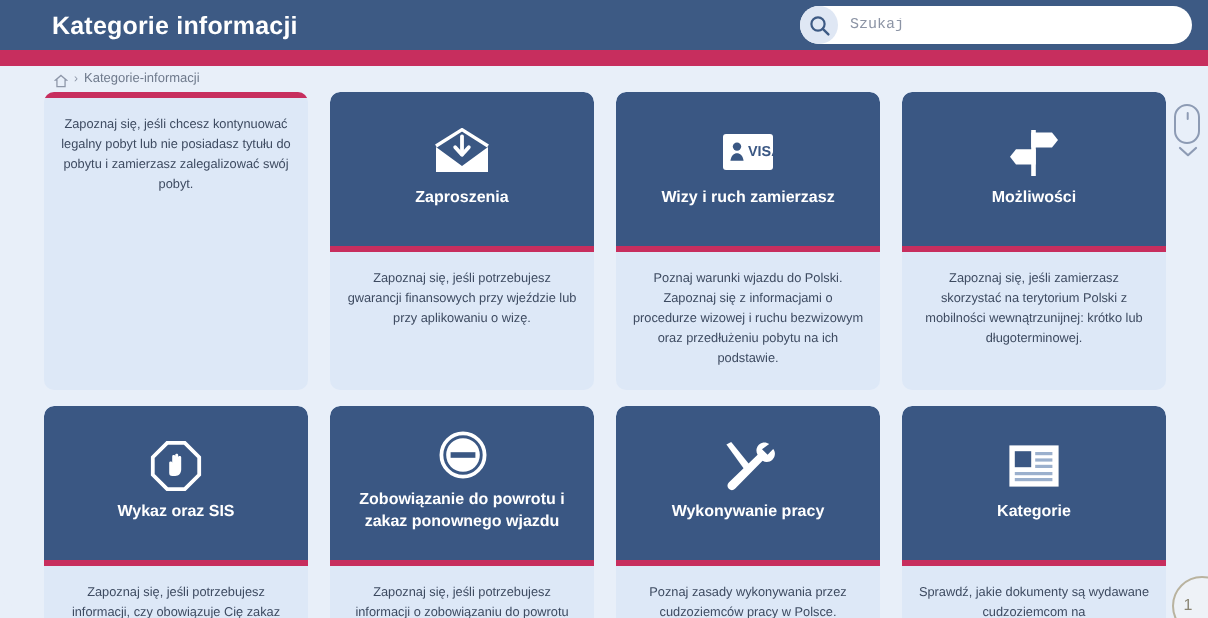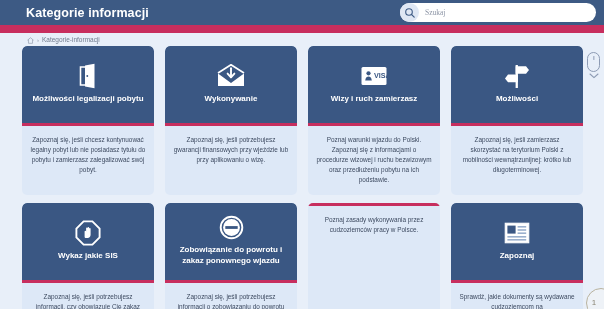--- a/index.html
+++ b/index.html
@@ -36,21 +36,21 @@
   .search-circle {
     width: 19px; height: 19px;
     border-radius: 50%;
     background: #dfe7f4;
     display: flex; align-items: center; justify-content: center;
     flex: 0 0 auto;
   }
   .search-circle svg { display: block; }
   .search-input {
     border: none; outline: none; background: transparent;
-    font-family: Liberation Serif, serif;
+    font-family: Liberation Mono, monospace;
     font-size: 7.5px; color: #7b8598;
     margin-left: 6px; width: 150px; height: 16px;
   }
   .search-input::placeholder { color: #8c94a5; }
 
   
   .stripe {
     position: absolute; top: 25px; left: 0;
     width: 604px; height: 8px;
     background: #c72e5e;
@@ -178,45 +178,35 @@
         <path d="M5 1 L9 4.4 H7.9 V9 H2.1 V4.4 H1 Z" fill="none" stroke="#8d96a8" stroke-width="0.9"></path>
       </svg>
     </span>
     <span class="bc-sep">›</span>
     <span class="bc-text">Kategorie-informacji</span>
   </div>
 
   <div class="grid">
 
     <div class="card">
-      <div class="card-top">
-        <div class="card-icon">
-          <svg width="22" height="26" viewBox="0 0 22 26">
-            <path d="M8 2.6 L17.5 0.8 V25.2 L8 23.4 Z" fill="#ffffff"></path>
-            <path d="M8 4 H3.5 V22 H8" fill="none" stroke="#ffffff" stroke-width="1.6"></path>
-            <circle cx="10.3" cy="13" r="0.95" fill="#3a5783"></circle>
-          </svg>
-        </div>
-        <div class="card-title">Możliwości legalizacji pobytu</div>
-      </div>
       <div class="card-accent"></div>
       <div class="card-desc">Zapoznaj się, jeśli chcesz kontynuować legalny pobyt lub nie posiadasz tytułu do pobytu i zamierzasz zalegalizować swój pobyt.</div>
     </div>
 
     <div class="card">
       <div class="card-top">
         <div class="card-icon">
           <svg width="30" height="24" viewBox="0 0 30 24">
             <path d="M2 22 V9.5 L15 19 L28 9.5 V22 Z" fill="#ffffff"></path>
             <path d="M2 9 L15 0.8 L28 9" fill="none" stroke="#ffffff" stroke-width="1.7" stroke-linejoin="round"></path>
             <line x1="15" y1="4.2" x2="15" y2="13" stroke="#ffffff" stroke-width="1.9" stroke-linecap="round"></line>
             <path d="M11.6 9.6 L15 13.4 L18.4 9.6" fill="none" stroke="#ffffff" stroke-width="1.9" stroke-linecap="round" stroke-linejoin="round"></path>
           </svg>
         </div>
-        <div class="card-title">Wykonywanie</div>
+        <div class="card-title">Zaproszenia</div>
       </div>
       <div class="card-accent"></div>
       <div class="card-desc">Zapoznaj się, jeśli potrzebujesz gwarancji finansowych przy wjeździe lub przy aplikowaniu o wizę.</div>
     </div>
 
     <div class="card">
       <div class="card-top">
         <div class="card-icon">
           <svg width="28" height="22" viewBox="0 0 28 22">
             <rect x="1.5" y="2" width="25" height="18" rx="1.5" fill="#ffffff"></rect>
@@ -247,21 +237,21 @@
     </div>
 
     <div class="card">
       <div class="card-top">
         <div class="card-icon">
           <svg width="26" height="26" viewBox="0 0 26 26">
             <path d="M8.6 1.4 H17.4 L24.6 8.6 V17.4 L17.4 24.6 H8.6 L1.4 17.4 V8.6 Z" fill="none" stroke="#ffffff" stroke-width="1.9"></path>
             <path d="M9.6 17.6 V11.4 c0-.8 1.5-.8 1.5 0 V8.2 c0-.9 1.5-.9 1.5 0 V7.6 c0-.9 1.5-.9 1.5 0 v1 c0-.8 1.5-.8 1.5 0 v6.2 c0 1.9-1.2 3.2-3 3.2 h-1.4 c-1.2 0-1.6-.5-1.6-1.6 Z" fill="#ffffff"></path>
           </svg>
         </div>
-        <div class="card-title">Wykaz jakie SIS</div>
+        <div class="card-title">Wykaz oraz SIS</div>
       </div>
       <div class="card-accent"></div>
       <div class="card-desc">Zapoznaj się, jeśli potrzebujesz informacji, czy obowiązuje Cię zakaz</div>
     </div>
 
     <div class="card">
       <div class="card-top">
         <div class="card-icon">
           <svg width="25" height="25" viewBox="0 0 25 25">
             <circle cx="12.5" cy="12.5" r="10.8" fill="none" stroke="#ffffff" stroke-width="1.9"></circle>
@@ -269,38 +259,47 @@
             <rect x="6.3" y="11.1" width="12.4" height="2.8" fill="#3a5783"></rect>
           </svg>
         </div>
         <div class="card-title">Zobowiązanie do powrotu i zakaz ponownego wjazdu</div>
       </div>
       <div class="card-accent"></div>
       <div class="card-desc">Zapoznaj się, jeśli potrzebujesz informacji o zobowiązaniu do powrotu</div>
     </div>
 
     <div class="card">
+      <div class="card-top">
+        <div class="card-icon">
+          <svg width="28" height="26" viewBox="0 0 28 26">
+            <path d="M3.2 2.2 L5.6 1 L15 12.6 L12.4 15 Z" fill="#ffffff"></path>
+            <path d="M24.6 2 c-1.6-1.2-3.9-1-5.3.5 -1.3 1.4-1.4 3.4-.5 4.9 L4.4 21.3 c-.9.9-.9 2.2 0 3.1 .9.9 2.2.9 3.1 0 L21.3 10.4 c1.5 1 3.5.8 4.9-.5 1.5-1.5 1.7-3.8.4-5.4 L23.8 7.4 21 4.6 Z" fill="#ffffff"></path>
+          </svg>
+        </div>
+        <div class="card-title">Wykonywanie pracy</div>
+      </div>
       <div class="card-accent"></div>
       <div class="card-desc">Poznaj zasady wykonywania przez cudzoziemców pracy w Polsce.</div>
     </div>
 
     <div class="card">
       <div class="card-top">
         <div class="card-icon">
           <svg width="26" height="22" viewBox="0 0 26 22">
             <rect x="1.2" y="1.2" width="23.6" height="19.6" fill="#ffffff" stroke="#ffffff" stroke-width="1"></rect>
             <rect x="3.4" y="3.6" width="8.2" height="8" fill="#3a5783"></rect>
             <rect x="13.6" y="4" width="8.6" height="1.6" fill="#9bb0cd"></rect>
             <rect x="13.6" y="7.2" width="8.6" height="1.6" fill="#9bb0cd"></rect>
             <rect x="13.6" y="10.4" width="8.6" height="1.6" fill="#9bb0cd"></rect>
             <rect x="3.4" y="14" width="18.8" height="1.6" fill="#9bb0cd"></rect>
             <rect x="3.4" y="17" width="18.8" height="1.6" fill="#9bb0cd"></rect>
           </svg>
         </div>
-        <div class="card-title">Zapoznaj</div>
+        <div class="card-title">Kategorie</div>
       </div>
       <div class="card-accent"></div>
       <div class="card-desc">Sprawdź, jakie dokumenty są wydawane cudzoziemcom na</div>
     </div>
 
   </div>
 
   <div class="scroll-hint">
     <div class="mouse-body">
       <div class="mouse-wheel"></div>

